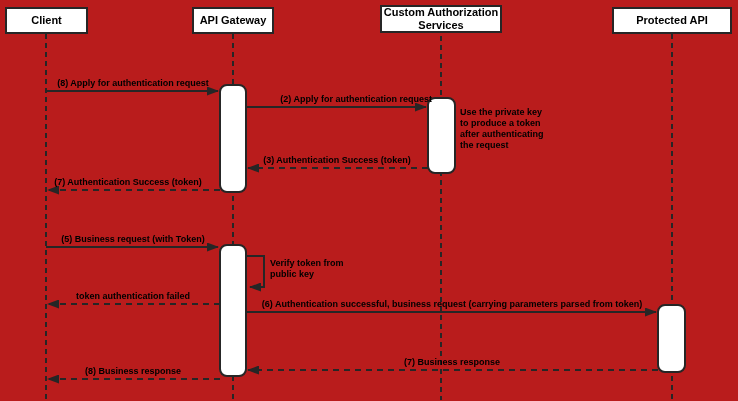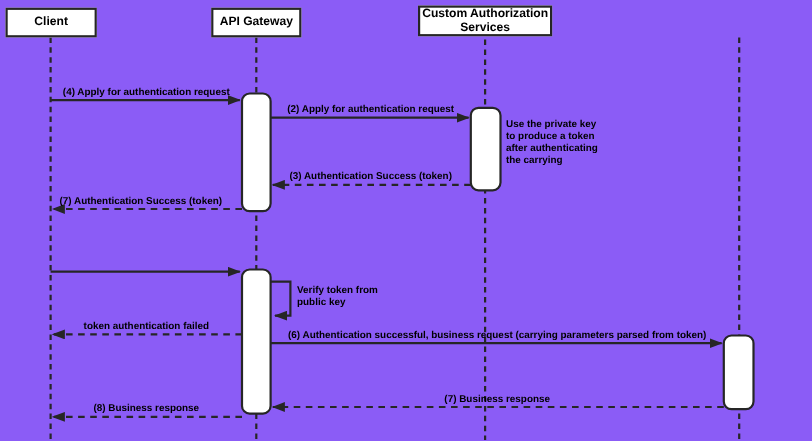--- a/index.html
+++ b/index.html
@@ -1,20 +1,20 @@
 <!DOCTYPE html>
 <html><head>
 <meta charset="utf-8">
 <style>
   html, body { margin: 0; padding: 0; background: #ffffff; }
   .canvas {
     position: relative;
     width: 738px;
     height: 401px;
-    background: #8b5cf6;
+    background: #b91c1c;
     font-family: "Liberation Sans", sans-serif;
     overflow: hidden;
   }
   .layer { position: absolute; left: 0; top: 0; width: 738px; height: 401px; }
   .pbox {
     position: absolute;
     box-sizing: border-box;
     border: 2px solid #262626;
     background: #ffffff;
     display: flex;
@@ -79,26 +79,30 @@
 
   <div class="pbox" style="left:5px; top:7px; width:83px; height:27px;">
     <span>Client</span>
   </div>
   <div class="pbox" style="left:192px; top:7px; width:82px; height:27px;">
     <span>API Gateway</span>
   </div>
   <div class="pbox" style="left:380px; top:5px; width:122px; height:28px;">
     <span>Custom Authorization Services</span>
   </div>
+  <div class="pbox" style="left:612px; top:7px; width:120px; height:27px;">
+    <span>Protected API</span>
+  </div>
 
-  <div class="msg" style="left:43px;  top:78px;  width:180px;">(4) Apply for authentication request</div>
-  <div class="msg" style="left:242px; top:94px;  width:190px;">(2) Apply for authentication request</div>
+  <div class="msg" style="left:43px;  top:78px;  width:180px;">(8) Apply for authentication request</div>
+  <div class="msg" style="left:242px; top:94px;  width:190px;text-align:right;">(2) Apply for authentication request</div>
   <div class="msg" style="left:242px; top:155px; width:190px;">(3) Authentication Success (token)</div>
   <div class="msg" style="left:33px;  top:177px; width:190px;">(7) Authentication Success (token)</div>
+  <div class="msg" style="left:38px;  top:234px; width:190px;">(5) Business request (with Token)</div>
   <div class="note" style="left:270px; top:258px; width:78px;">Verify token from public key</div>
   <div class="msg" style="left:38px;  top:291px; width:190px;">token authentication failed</div>
   <div class="msg" style="left:237px; top:299px; width:430px;">(6) Authentication successful, business request (carrying parameters parsed from token)</div>
   <div class="msg" style="left:352px; top:357px; width:200px;">(7) Business response</div>
   <div class="msg" style="left:38px;  top:366px; width:190px;">(8) Business response</div>
 
-  <div class="note" style="left:460px; top:107px; width:86px;">Use the private key to produce a token after authenticating the carrying</div>
+  <div class="note" style="left:460px; top:107px; width:86px;">Use the private key to produce a token after authenticating the request</div>
 
 </div>
 
 </body></html>

